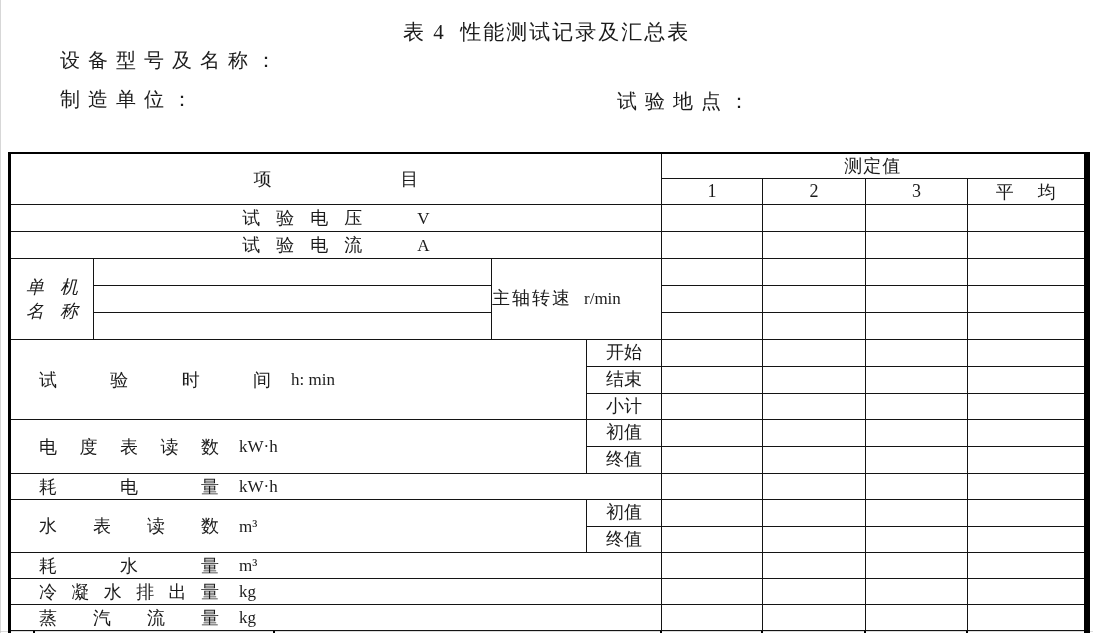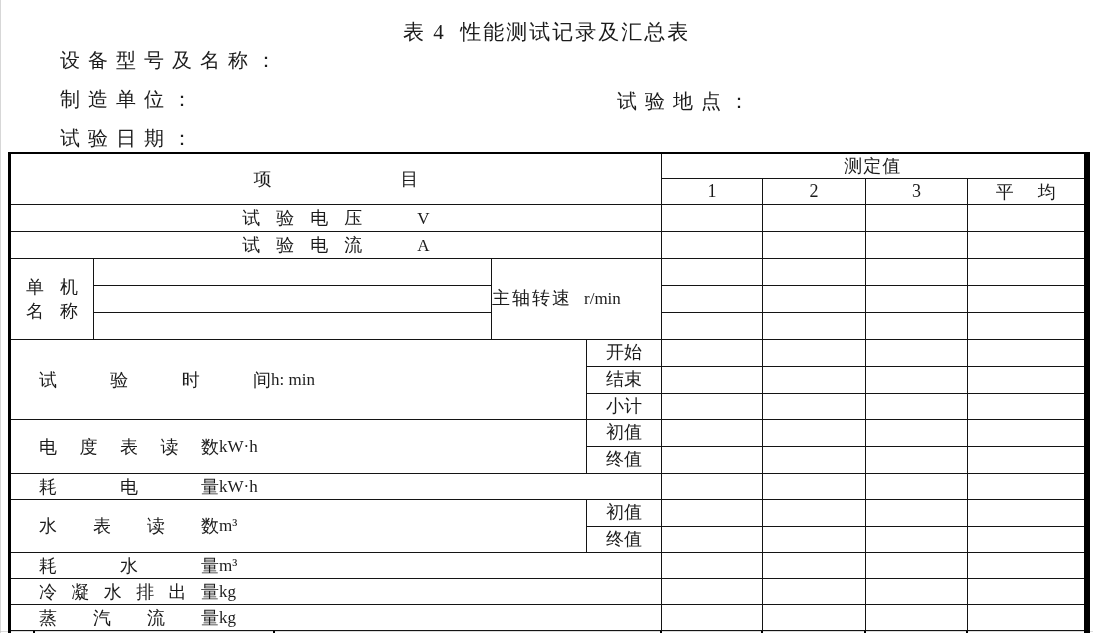--- a/index.html
+++ b/index.html
@@ -29,22 +29,22 @@
     border:1px solid #141414;padding:0;vertical-align:middle;
     font-size:18px;line-height:1.25;overflow:hidden;
     white-space:nowrap;
   }
   
   .zh{
     display:inline-block;text-align:justify;text-align-last:justify;
     -moz-text-align-last:justify;white-space:normal;vertical-align:middle;
   }
   .w165{width:165px;} .w120{width:120px;} .w180{width:180px;}
-  .w232{width:232px;} .w52{width:52px;}  .w60{width:60px;}
-  .unit{font-size:17px;letter-spacing:0;vertical-align:middle;}
+  .w232{width:232px;} .w52{width:52px;font-style:italic;}  .w60{width:60px;}
+  .unit{margin-left:20px;font-size:17px;letter-spacing:0;vertical-align:middle;}
   .unit-mid{margin-left:55px;}
   .unit-far{}
 
   .cell-center{text-align:center;}
   .lbl-left{padding-left:28px;text-align:left;}
   .sub-cell{text-align:center;font-size:18px;}
   .num-cell{text-align:center;font-size:18px;}
   .measured-header{text-align:center;letter-spacing:1px;}
   .machine-cell{text-align:center;line-height:23px;}
   .spindle-cell{text-align:left;}
@@ -60,21 +60,20 @@
 <body>
 
 <div class="page">
   <div class="scan-edge-left"></div>
   <div class="scan-edge-bottom"></div>
 
   <div class="doc-title">表 4  性能测试记录及汇总表</div>
 
   <div class="info-line il1">设备型号及名称：</div>
   <div class="info-line il2">制造单位：</div>
-  <div class="info-line il3">试验日期：</div>
   <div class="info-line ir2">试验地点：</div>
 
   <table class="main">
     <colgroup>
       <col style="width:84px">
         <col style="width:398px">
         <col style="width:95px">
         <col style="width:75px">
       <col style="width:101px">
         <col style="width:103px">

